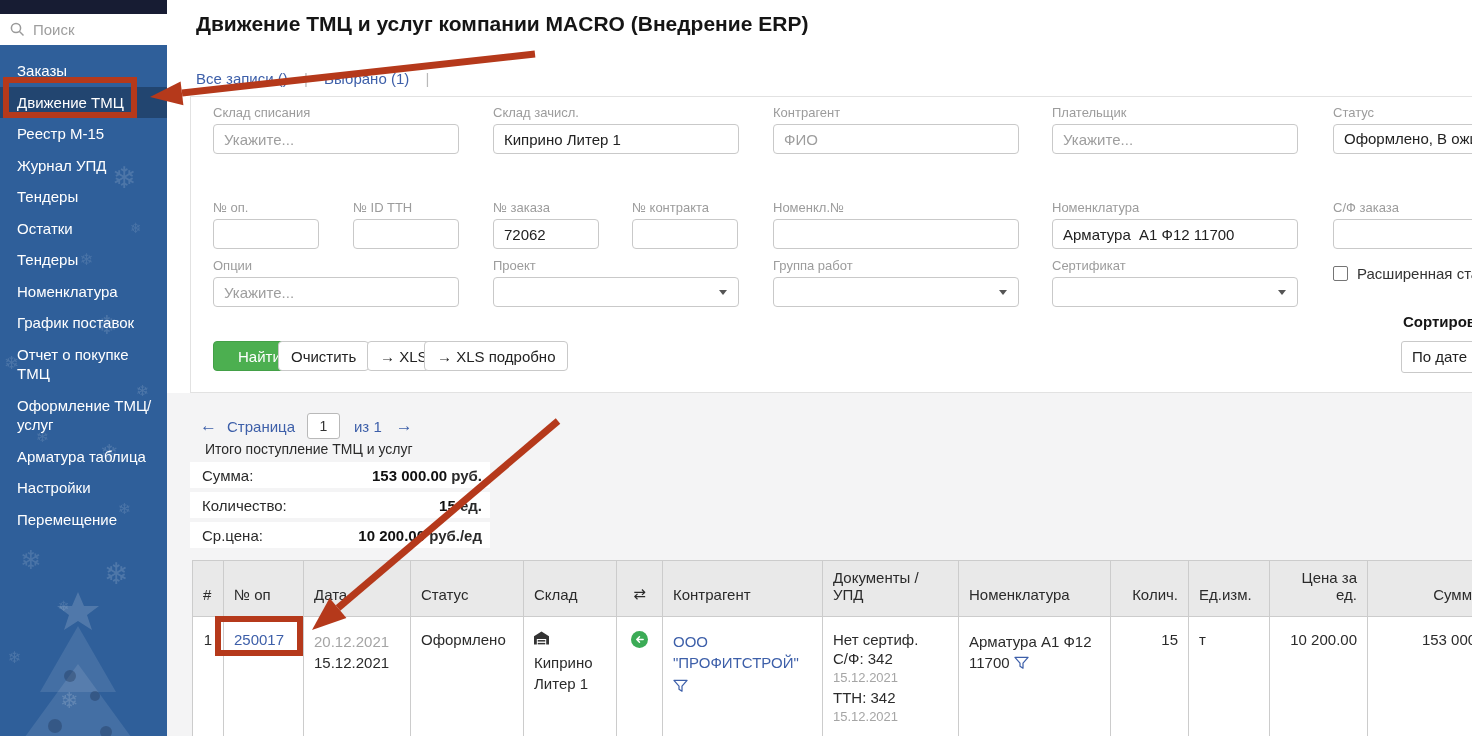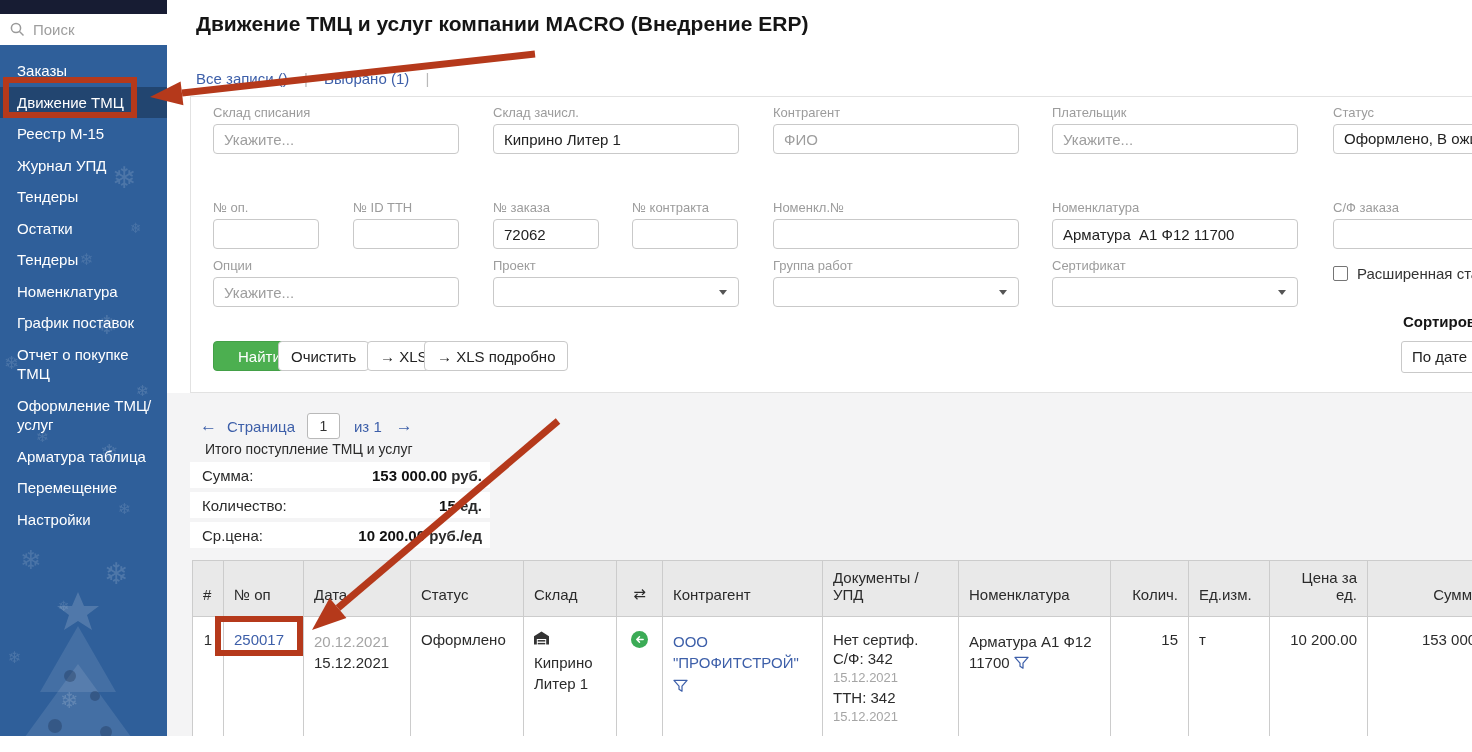--- a/index.html
+++ b/index.html
@@ -120,22 +120,22 @@
       <div class="nav-item">Реестр М-15</div>
       <div class="nav-item">Журнал УПД</div>
       <div class="nav-item">Тендеры</div>
       <div class="nav-item">Остатки</div>
       <div class="nav-item">Тендеры</div>
       <div class="nav-item">Номенклатура</div>
       <div class="nav-item">График поставок</div>
       <div class="nav-item">Отчет о покупке ТМЦ</div>
       <div class="nav-item">Оформление ТМЦ/ услуг</div>
       <div class="nav-item">Арматура таблица</div>
+      <div class="nav-item">Настройки</div>
       <div class="nav-item">Перемещение</div>
-      <div class="nav-item">Настройки</div>
     </div>
   </div>
 
   <div class="main">
     <div class="gray-bg"></div>
 
     <div class="page-title">Движение ТМЦ и услуг компании MACRO (Внедрение ERP)</div>
 
     <div class="tabs">
       <span class="tab">Все записи ()</span>

